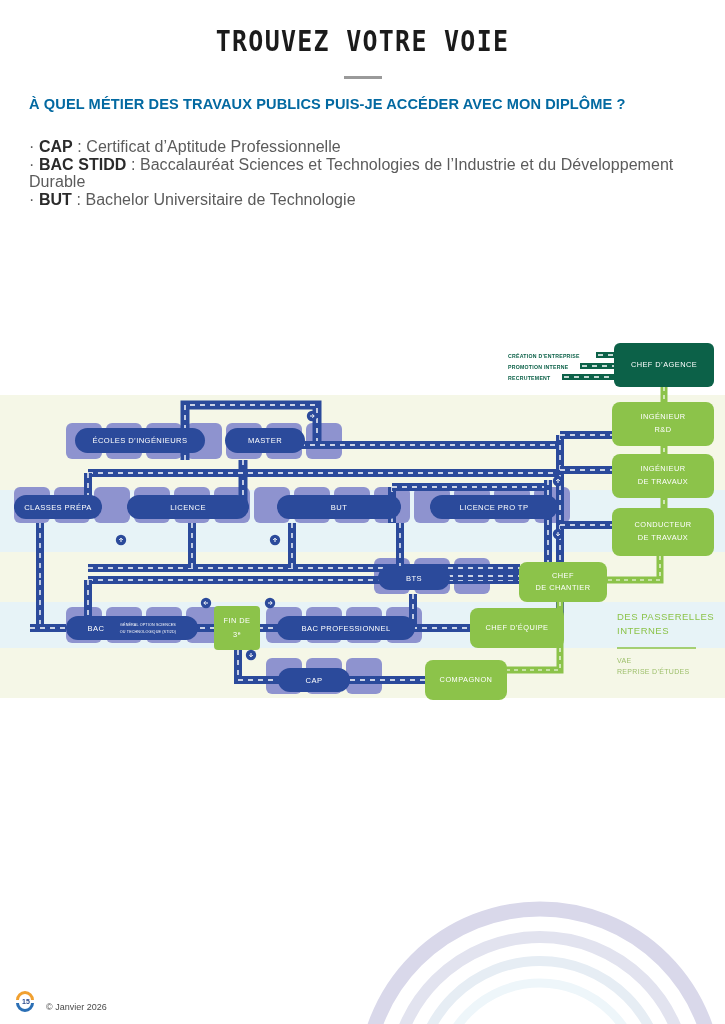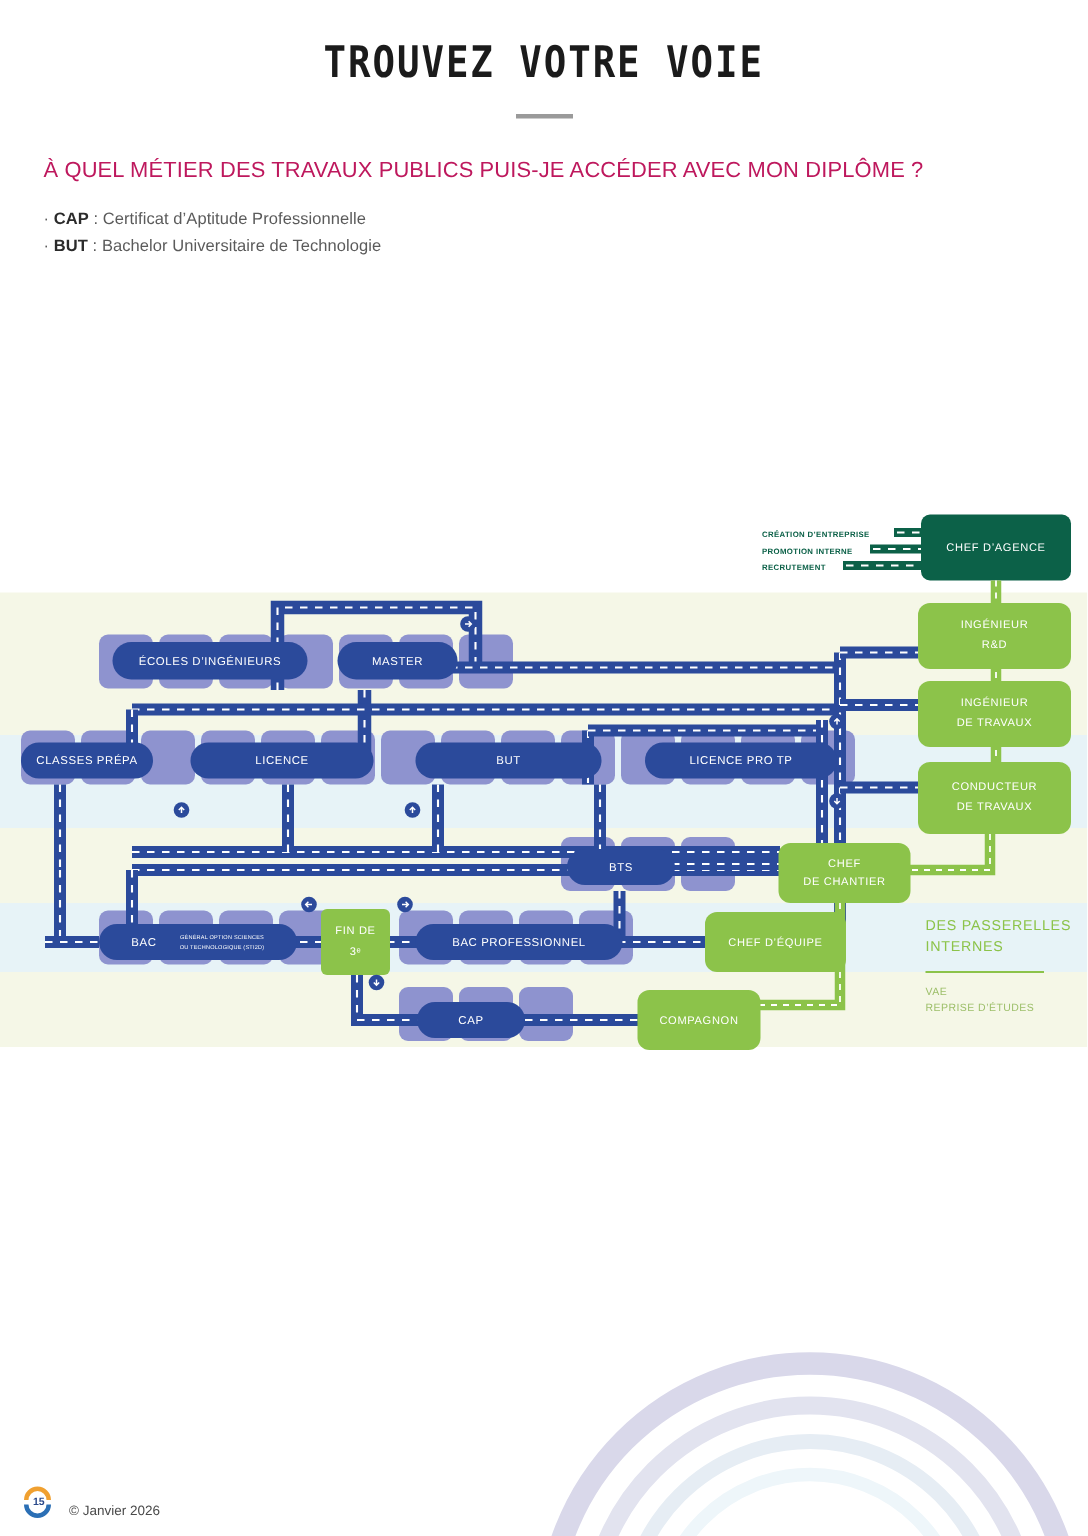--- a/index.html
+++ b/index.html
@@ -22,26 +22,26 @@
     font-size:29px;
     letter-spacing:1.5px;
     color:#1b1b1b;
     transform:scaleX(.86);
   }
   .title-rule{
     position:absolute;top:76px;left:50%;margin-left:-19px;
     width:38px;height:3px;background:#9a9a9a;
   }
   .section-title{
-    position:absolute;top:106px;left:29px;
-    font-size:14.6px;font-weight:normal;letter-spacing:.1px;
-    color:#be185d;
+    position:absolute;top:96px;left:29px;
+    font-size:14.6px;font-weight:bold;letter-spacing:.1px;
+    color:#0369a1;
   }
   .legend-list{position:absolute;top:138px;left:29px;}
-  .legend-list .li{font-size:11px;line-height:17.6px;color:#5b5b5b;letter-spacing:.05px;}
+  .legend-list .li{font-size:16px;line-height:17.6px;color:#5b5b5b;letter-spacing:.05px;}
   .legend-list .li b{color:#2b2b2b;}
   .legend-list .dot{color:#5b5b5b;}
 
   
   .diagram{position:absolute;left:0;top:340px;width:725px;height:370px;text-align:right;}
   .diagram svg{display:block;}
 
   
   .footer{position:absolute;left:12px;bottom:12px;display:flex;align-items:flex-end;gap:8px;}
   .footer .page-num{
@@ -53,20 +53,23 @@
 </head>
 <body>
 
 <div class="page-title">TROUVEZ VOTRE VOIE</div>
 <div class="title-rule"></div>
 <div class="section-title">À QUEL MÉTIER DES TRAVAUX PUBLICS PUIS-JE ACCÉDER AVEC MON DIPLÔME ?</div>
 
 <div class="legend-list">
   <div class="li">
     <span class="dot">·&nbsp;</span><b>CAP</b><span> : </span><span>Certificat d’Aptitude Professionnelle</span>
+  </div>
+  <div class="li">
+    <span class="dot">·&nbsp;</span><b>BAC STIDD</b><span> : </span><span>Baccalauréat Sciences et Technologies de l’Industrie et du Développement Durable</span>
   </div>
   <div class="li">
     <span class="dot">·&nbsp;</span><b>BUT</b><span> : </span><span>Bachelor Universitaire de Technologie</span>
   </div>
 </div>
 
 <div class="diagram">
 <svg width="725" height="370" viewBox="0 0 725 370" xmlns="http://www.w3.org/2000/svg">
   <defs>
     <style>

